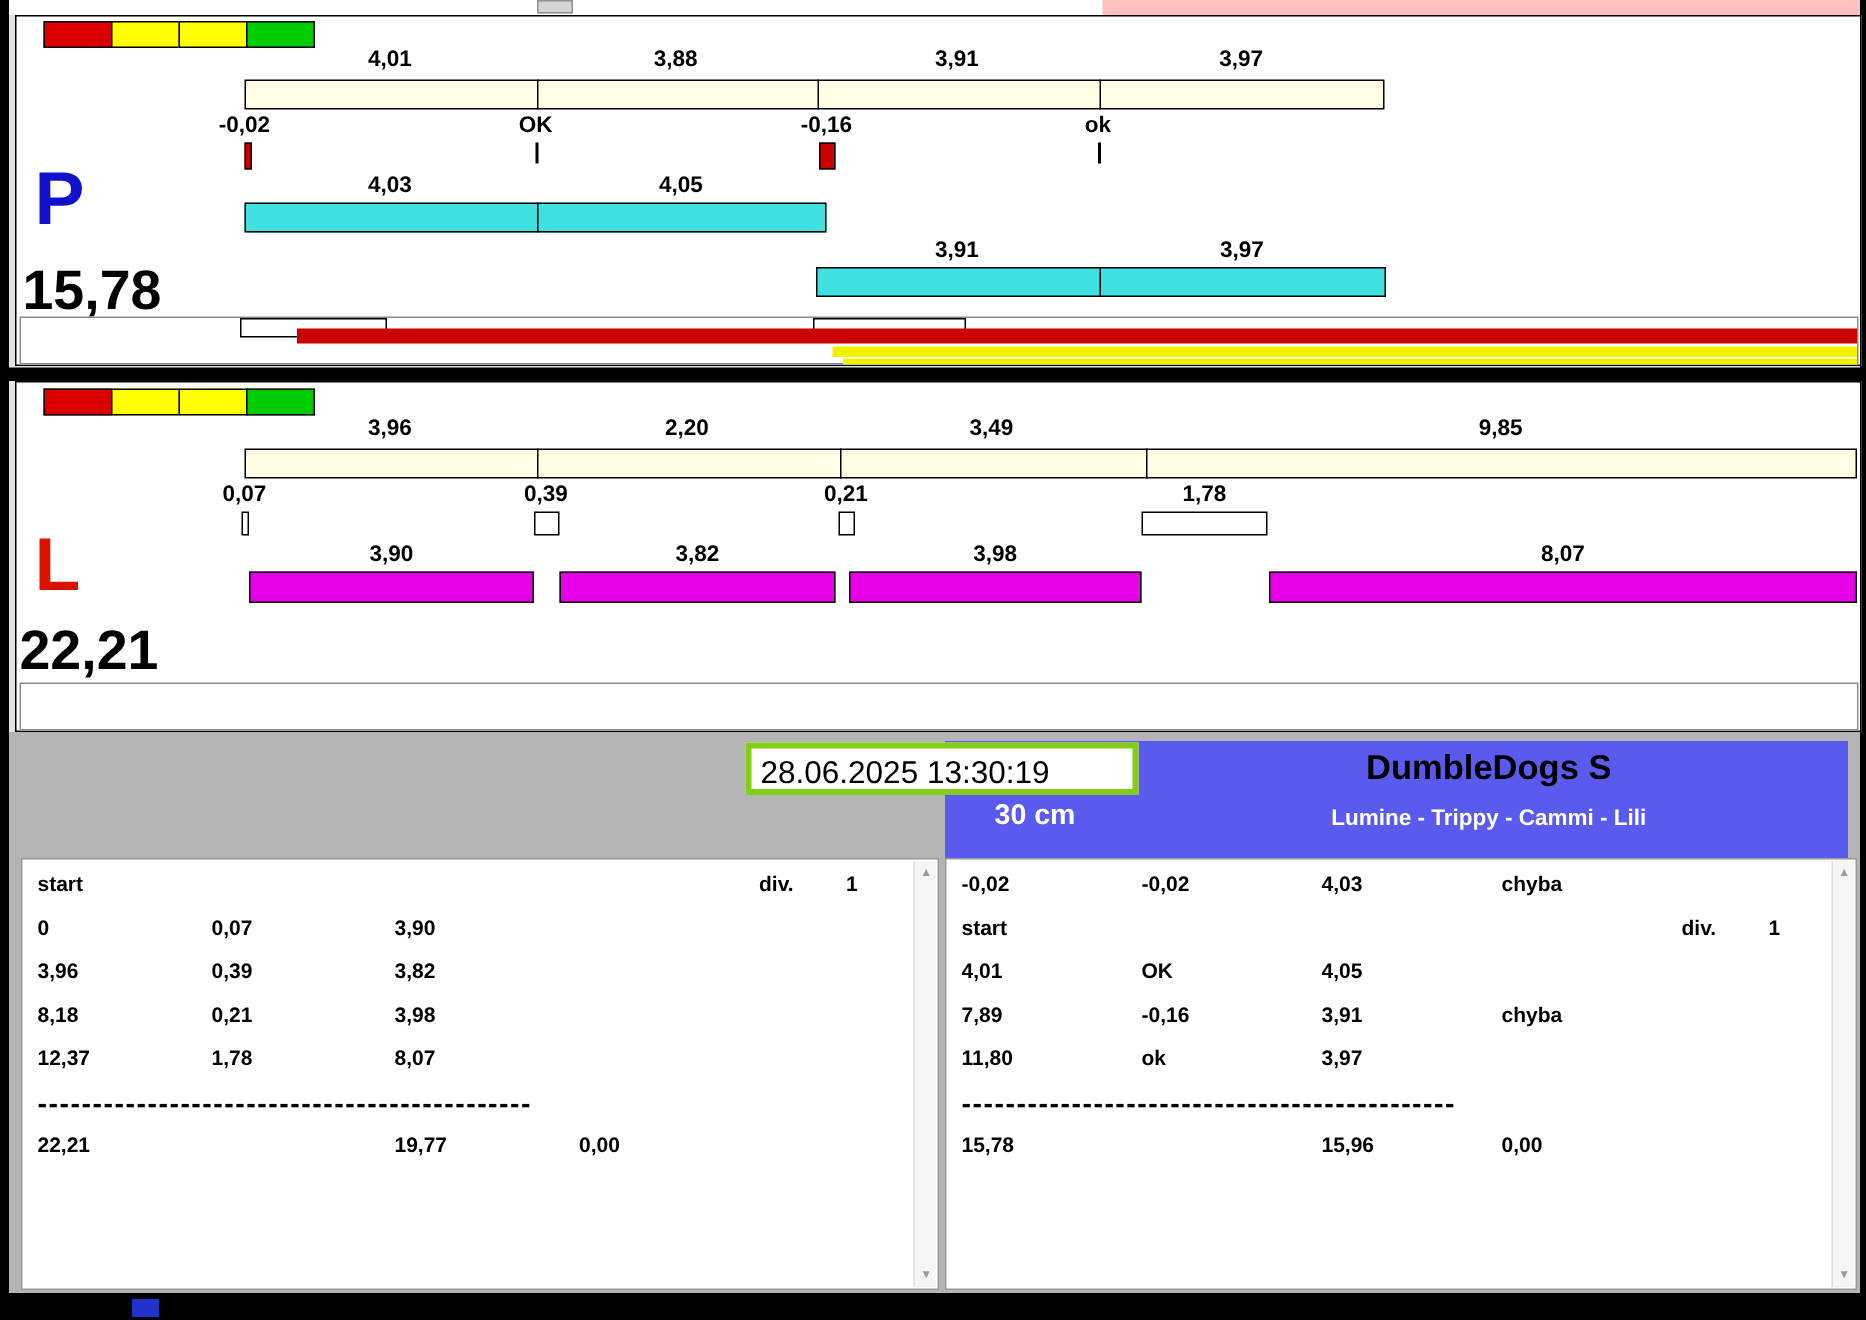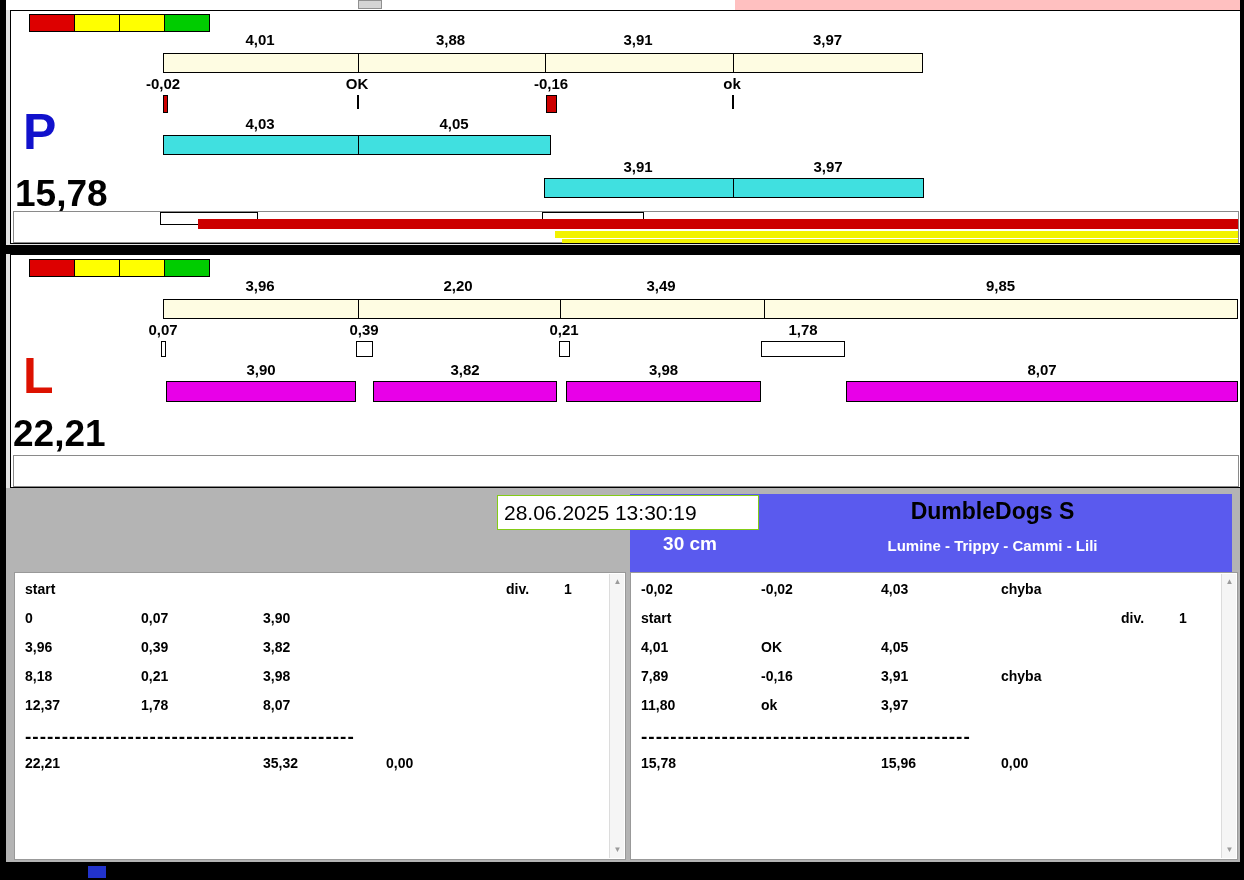--- a/index.html
+++ b/index.html
@@ -29,21 +29,21 @@
   .markbox{position:absolute;border:1px solid #000;background:#fff}
   .markbox.red{background:var(--bar-red)}
   .bigletter{position:absolute;font-size:50px;font-weight:bold;line-height:1}
   .bigtotal{position:absolute;font-size:37px;font-weight:bold;color:#000;line-height:1}
   .strip{position:absolute;background:#fff;border:1px solid #8a8a8a}
   .pbar{position:absolute}
   .hdr{position:absolute;height:78px}
   .tname{position:absolute;text-align:center;font-size:23px;font-weight:bold;color:#000;white-space:nowrap}
   .tdogs{position:absolute;text-align:center;font-size:15px;font-weight:bold;color:#fff;white-space:nowrap}
   .theight{position:absolute;text-align:center;font-size:19px;font-weight:bold;color:#fff;white-space:nowrap}
-  .clockbox{position:absolute;background:#fff;border:1px solid #84cc16;font-size:21px;color:#000;
+  .clockbox{position:absolute;background:#fff;border:4px solid #84cc16;font-size:21px;color:#000;
             line-height:33px;padding-left:6px;z-index:5;white-space:nowrap}
   .rtable{position:absolute;background:#fff;border:1px solid #999;overflow:hidden}
   .tbody{position:absolute;left:10px;top:8px;right:18px}
   .trow{display:grid;grid-template-columns:116px 122px 123px 120px 58px 1fr;height:29px;
         font-size:14px;font-weight:bold;color:#000}
   .trow-r{grid-template-columns:120px 120px 120px 120px 58px 1fr}
   .trow span{white-space:nowrap}
   .tsep{height:29px;font-size:19px;font-weight:bold;white-space:nowrap;overflow:hidden;letter-spacing:1px}
   .sbar{position:absolute;top:1px;bottom:1px;right:1px;width:15px;background:#f5f5f5;border-left:1px solid #dcdcdc}
   .sarr{position:absolute;left:1px;width:13px;height:14px;color:#9a9a9a;font-size:8px;text-align:center;line-height:14px;cursor:pointer}
@@ -215,21 +215,21 @@
         <span>1,78</span>
         <span>8,07</span>
         <span></span>
         <span></span>
         <span></span>
       </div>
       <div class="tsep">---------------------------------------------</div>
       <div class="trow">
         <span>22,21</span>
         <span></span>
-        <span>35,32</span>
+        <span>19,77</span>
         <span>0,00</span>
         <span></span>
         <span></span>
       </div>
     </div>
     <div class="sbar">
       <div class="sarr up">▲</div>
       <div class="sarr down">▼</div>
     </div>
   </div>

